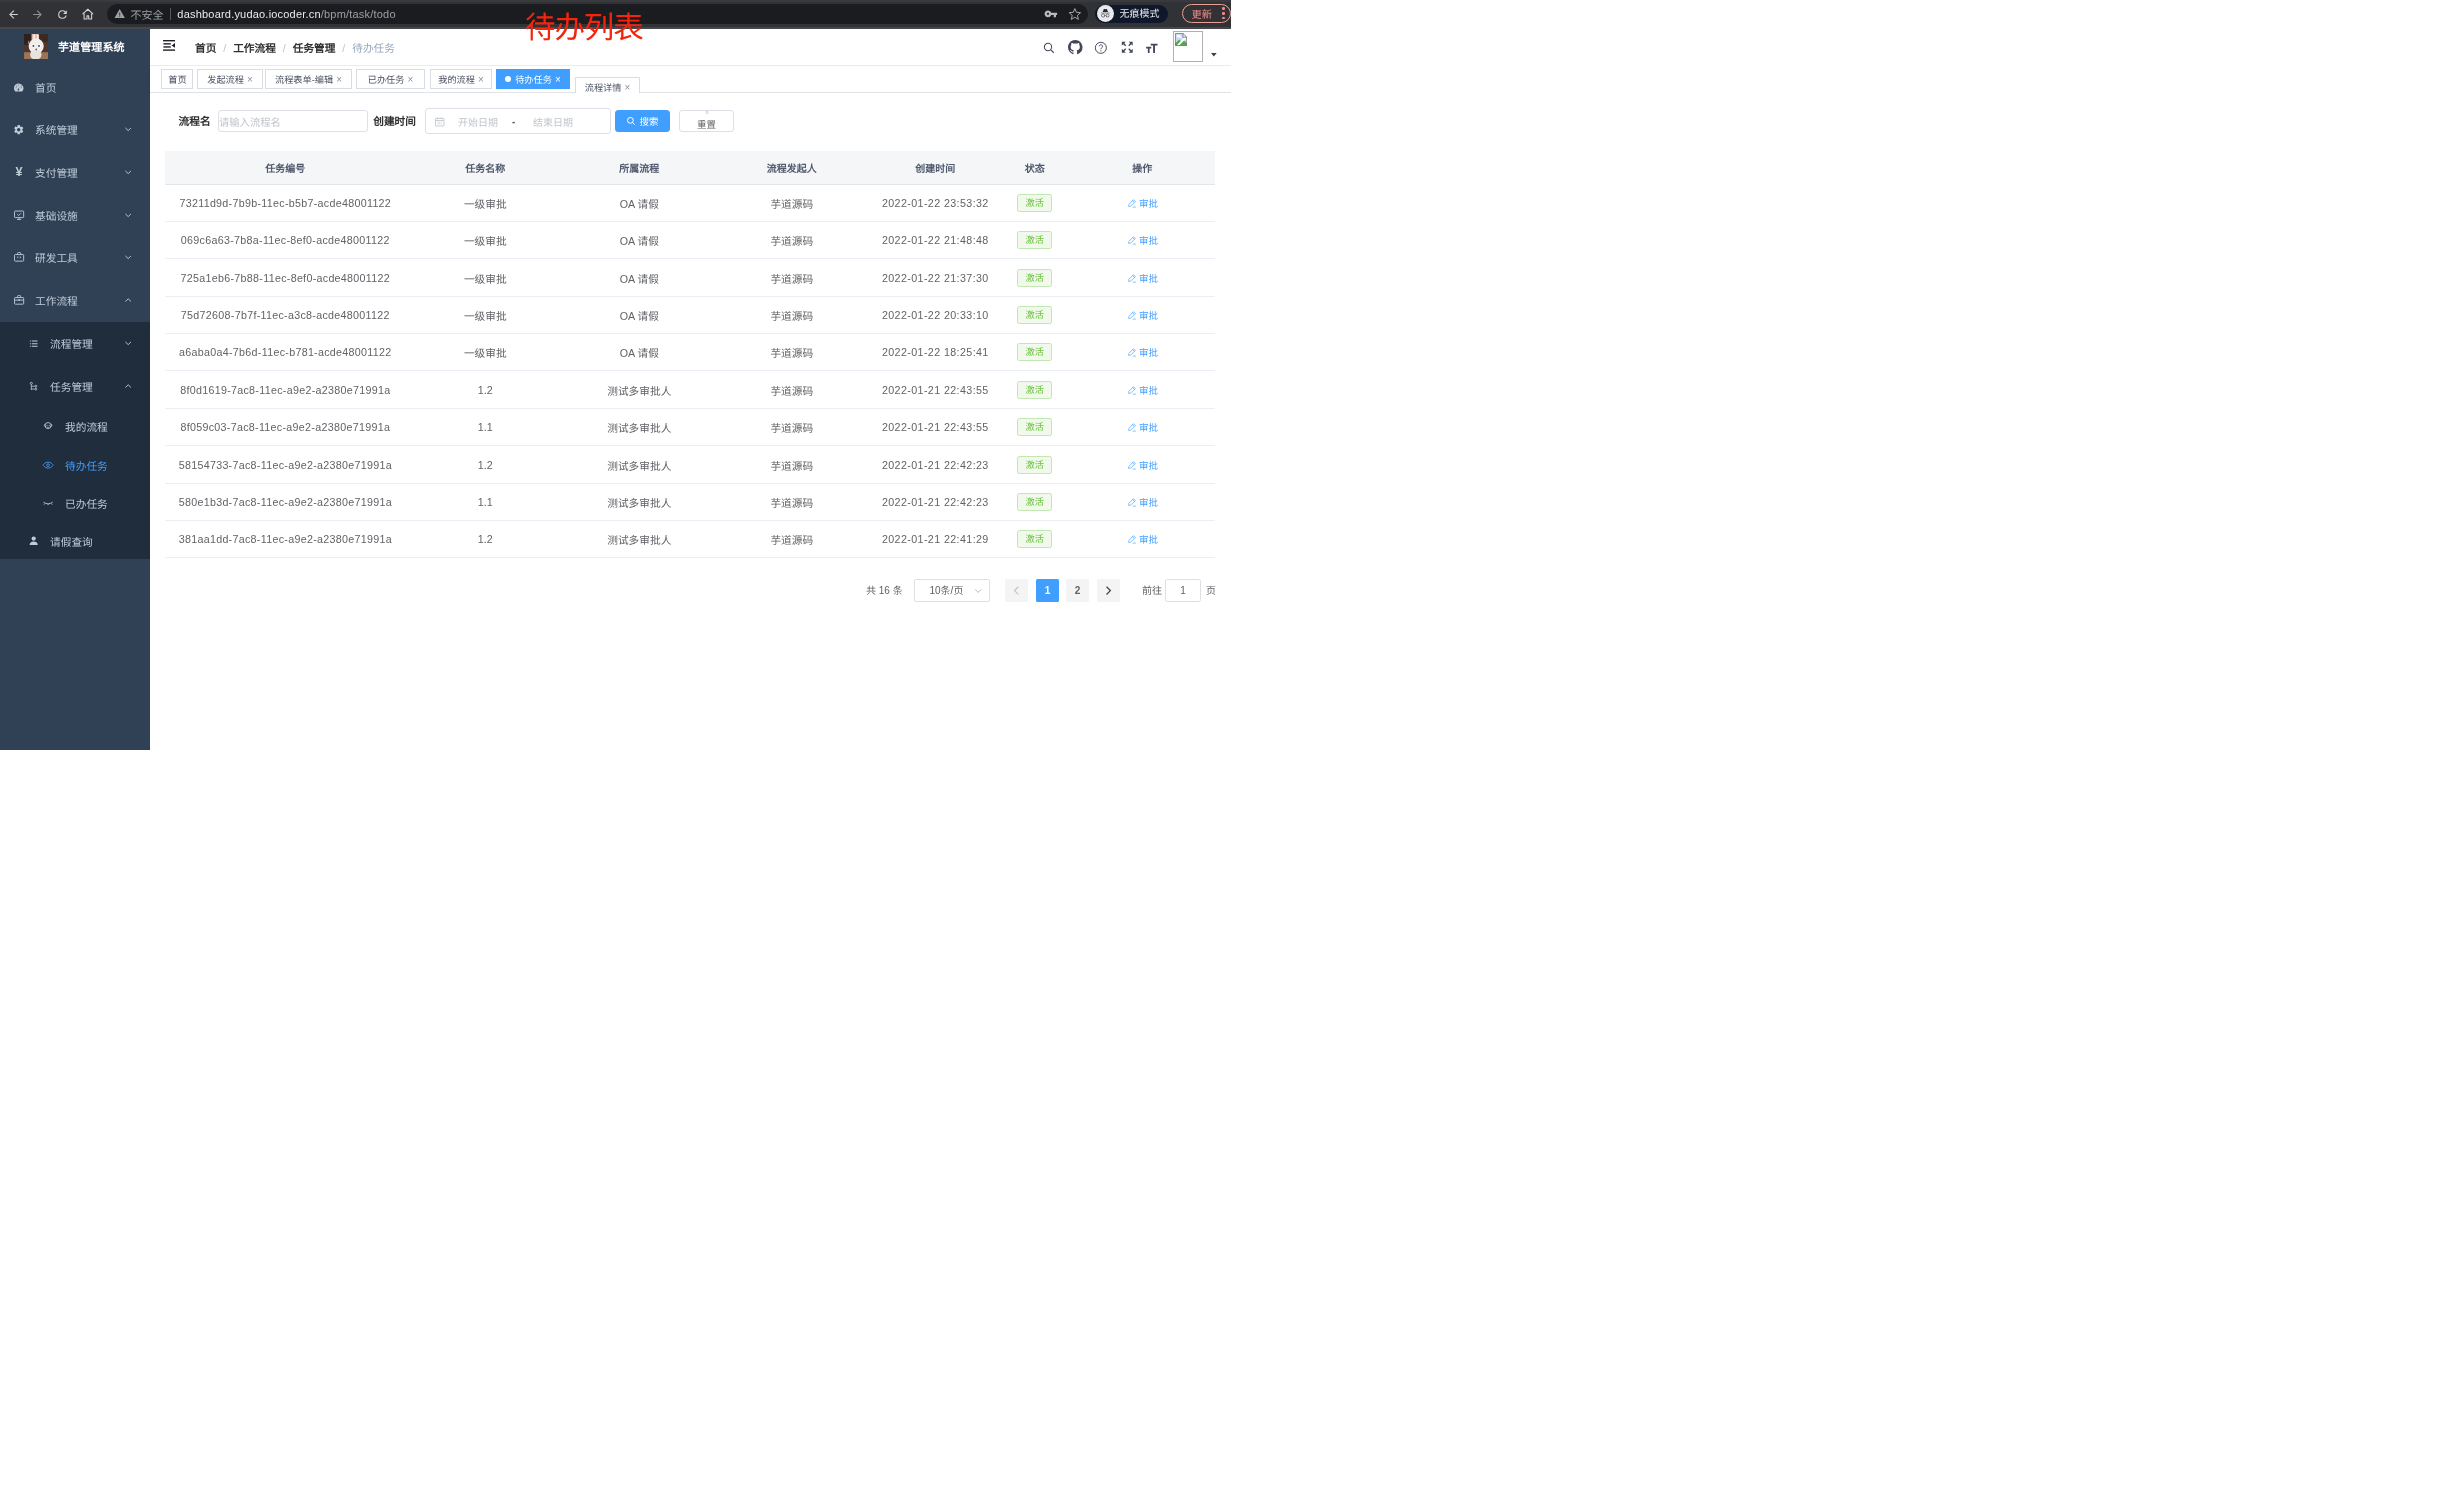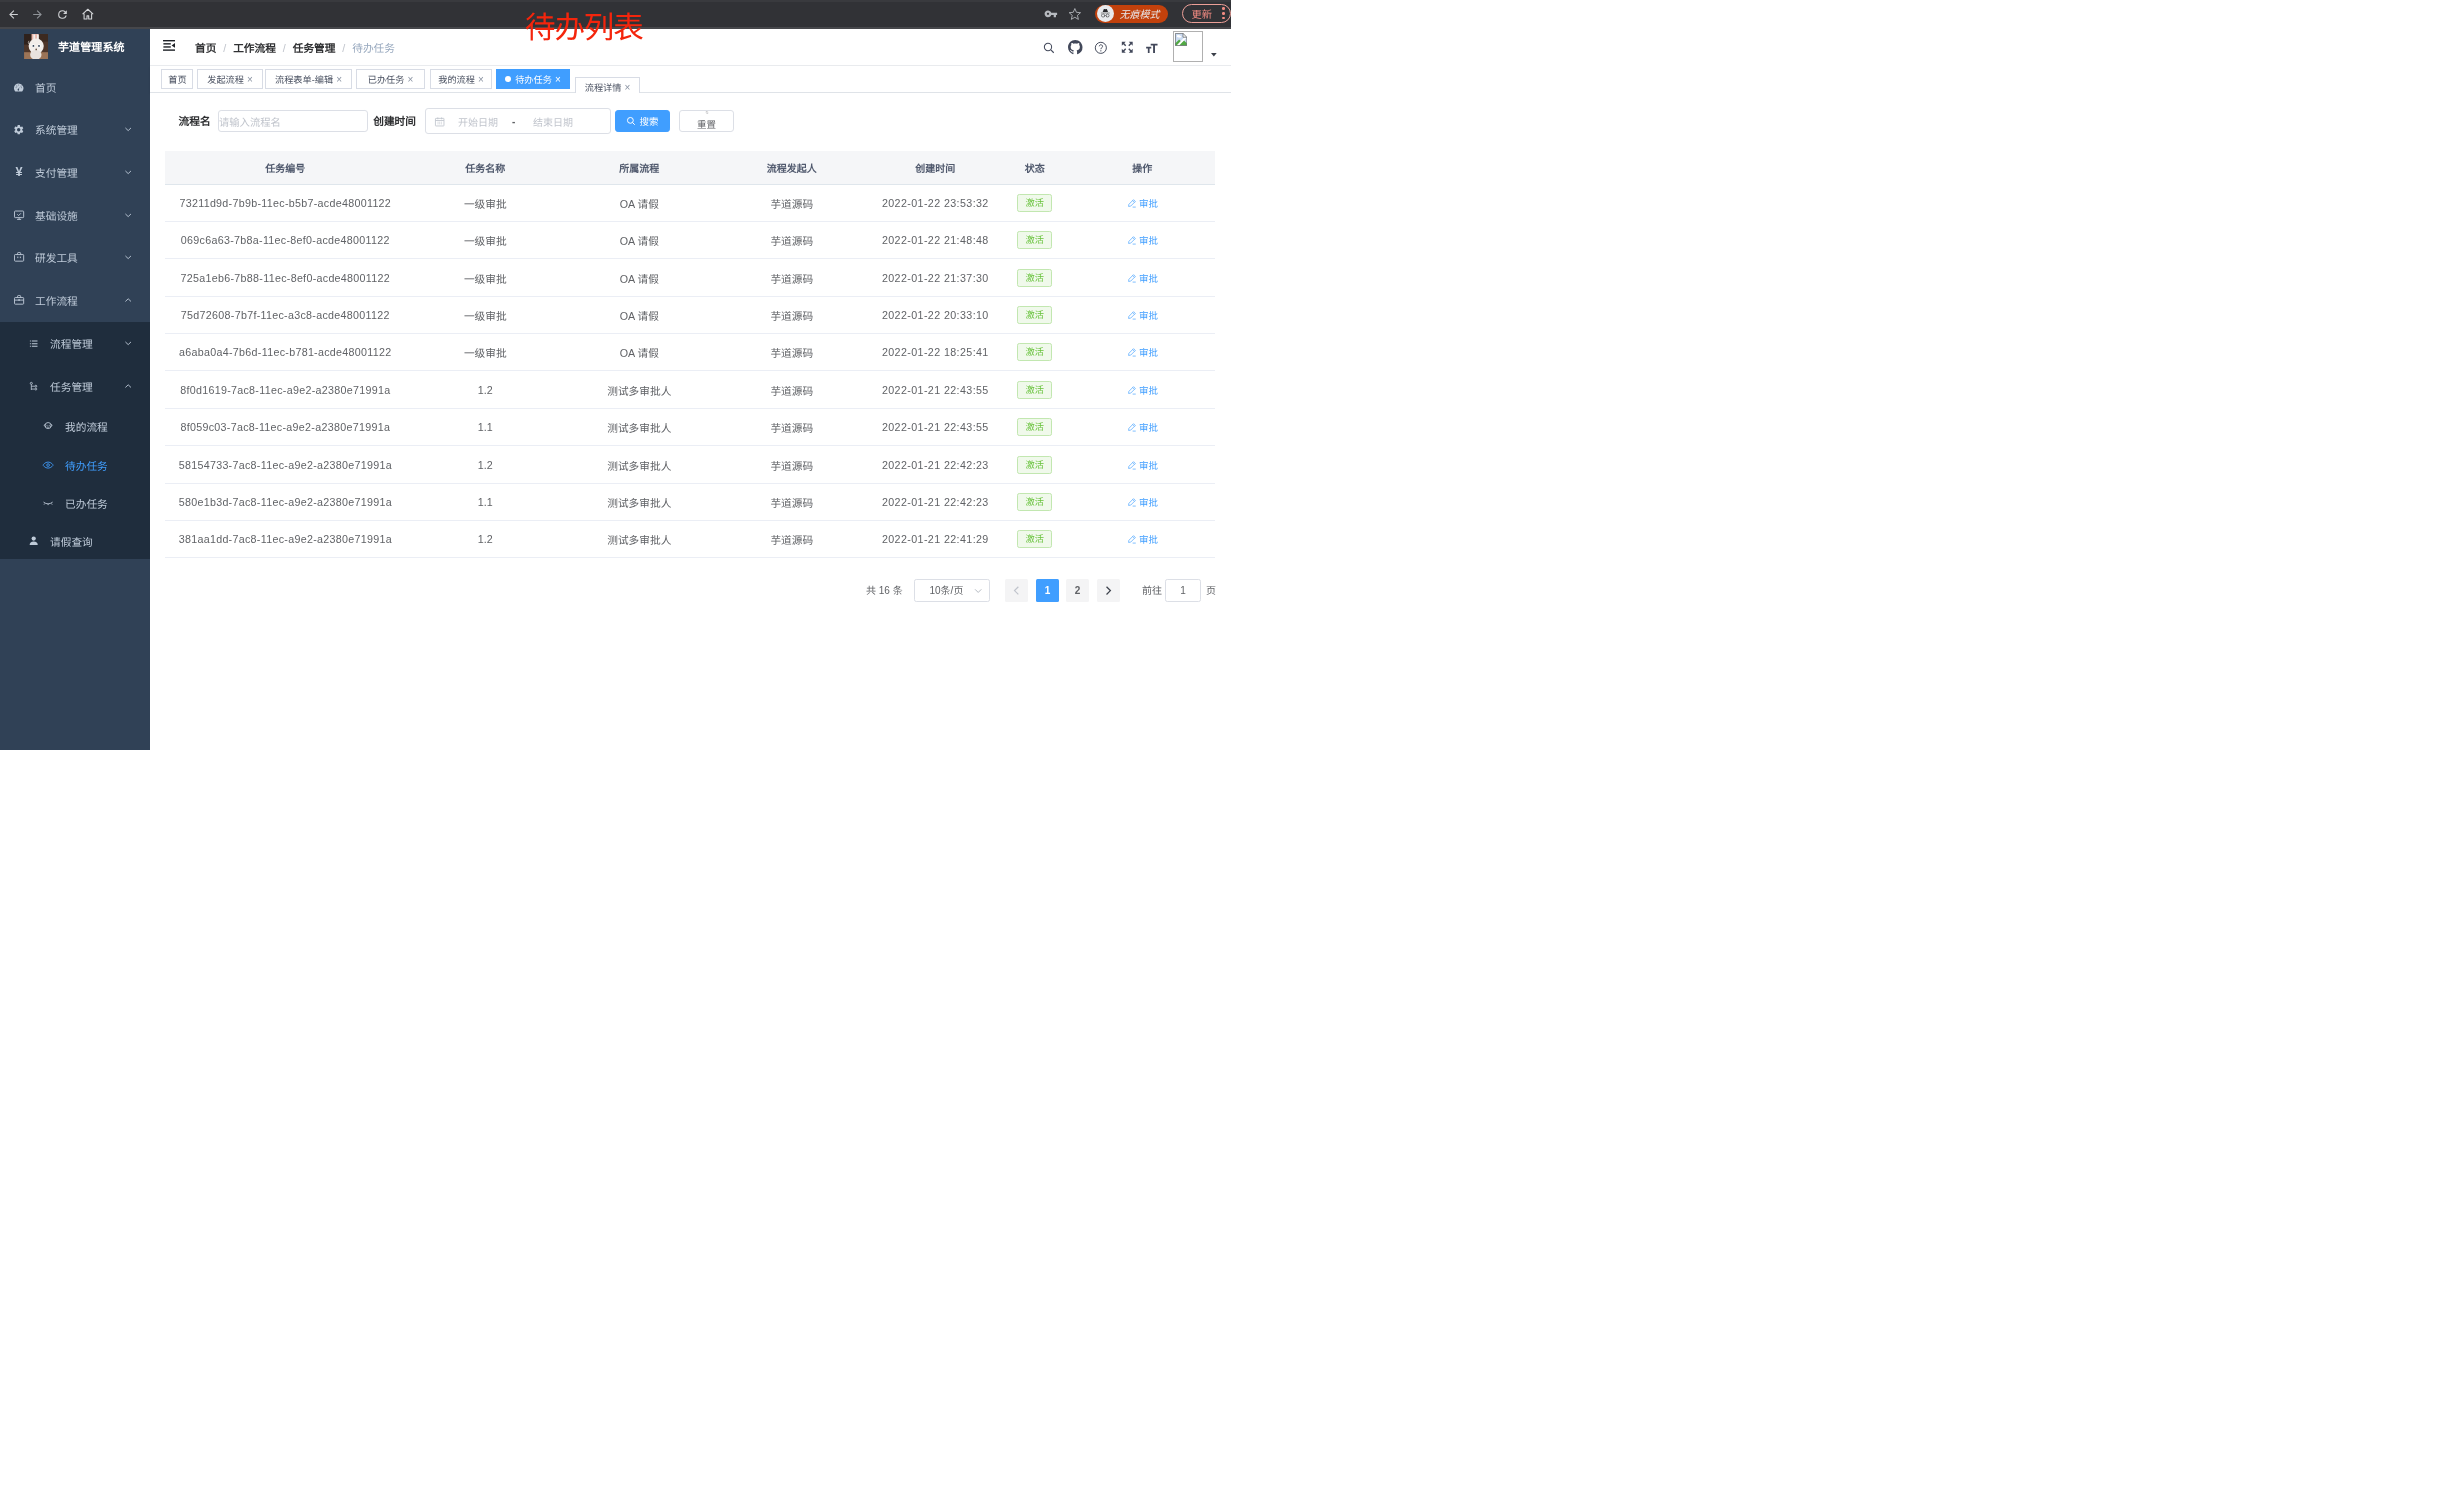--- a/index.html
+++ b/index.html
@@ -9,21 +9,21 @@
 #app{position:relative;width:1231px;height:750px;overflow:hidden;}
 
 .chrome{position:absolute;left:0;top:0;width:1231px;height:29px;background:#313236;}
 .chrome .topstrip{position:absolute;left:0;top:0;width:100%;height:1.9px;background:#393a3e;}
 .chrome .bottomstrip{position:absolute;left:0;top:27px;width:100%;height:1.9px;background:#46474b;}
 .omnibox{position:absolute;left:107px;top:3.8px;width:981px;height:20.6px;border-radius:10.3px;background:#1b1c1f;display:flex;align-items:center;font-size:11px;color:#9aa0a6;}
 .omnibox .sep{display:inline-block;width:0.8px;height:11.4px;background:#55585c;margin:0 6.9px 0 6.1px;}
 .omnibox .url{color:#e8eaed;letter-spacing:0.2px;}
 .omnibox .path{color:#9aa0a6;}
 .cicon{position:absolute;top:2.3px;height:24px;display:flex;align-items:center;justify-content:center;}
-.chip-incog{position:absolute;left:1095px;top:4.6px;width:73px;height:18.3px;border-radius:9.2px;background:#c2410c;display:flex;align-items:center;font-style:italic;}
+.chip-incog{position:absolute;left:1095px;top:4.6px;width:73px;height:18.3px;border-radius:9.2px;background:#0f172a;display:flex;}
 .chip-incog .circ{width:17px;height:17px;border-radius:50%;background:#e8eaed;margin-left:1.5px;display:flex;align-items:center;justify-content:center;}
 .chip-incog .t{color:#e8eaed;font-size:10px;margin-left:6.1px;}
 .chip-upd{position:absolute;left:1182px;top:3.8px;width:49px;height:19px;border-radius:10px;border:1.1px solid #ec9f97;color:#f28b82;display:flex;align-items:center;justify-content:space-between;padding:0 5.3px 0 8.4px;}
 .chip-upd .t{font-size:10.3px;}
 .chip-upd .dots{display:flex;flex-direction:column;gap:2.1px;}
 .chip-upd .dots i{width:2.7px;height:2.7px;border-radius:50%;background:#f28b82;}
 
 .page{position:absolute;left:0;top:29px;width:1231px;height:721px;background:#fff;}
 .sidebar{position:absolute;left:0;top:0;width:150px;height:721px;background:#304156;}
 .main{position:absolute;left:150px;top:0;width:1082px;height:721px;}
@@ -95,20 +95,28 @@
     </div>
     <div class="cicon" style="left:56px;width:13.7px;">
       <svg width="13" height="13" viewBox="0 0 24 24">
           <path d="M17.65 6.35A7.96 7.96 0 0 0 12 4a8 8 0 1 0 7.73 10h-2.08A6 6 0 1 1 12 6c1.66 0 3.14.69 4.22 1.78L13 11h7V4l-2.35 2.35z" fill="#cfd1d4"></path>
         </svg>
     </div>
     <div class="cicon" style="left:81px;width:13.7px;">
       <svg width="14.5" height="14.5" viewBox="0 0 24 24">
           <path d="M12 3.2 3.2 11.2h2.2v9h5.1v-5.4h3v5.4h5.1v-9h2.2z" fill="none" stroke="#d2d4d7" stroke-width="1.9" stroke-linejoin="round"></path>
         </svg>
+    </div>
+    <div class="omnibox">
+      <svg style="margin-left:6.9px" width="11.4" height="11.4" viewBox="0 0 24 24">
+          <path d="M1 21h22L12 2 1 21zm12-3h-2v-2h2v2zm0-4h-2v-4h2v4z" fill="#9aa0a6"></path>
+        </svg>
+      <span style="margin-left:5.3px;">不安全</span>
+      <span class="sep"></span>
+      <span class="url">dashboard.yudao.iocoder.cn<span class="path">/bpm/task/todo</span></span>
     </div>
     <div class="cicon" style="left:1044px;width:13.7px;">
       <svg width="13.7" height="13.7" viewBox="0 0 24 24">
           <path d="M12.65 10C11.83 7.67 9.61 6 7 6c-3.31 0-6 2.69-6 6s2.69 6 6 6c2.61 0 4.83-1.67 5.65-4H17v4h4v-4h2v-4H12.65zM7 14c-1.1 0-2-.9-2-2s.9-2 2-2 2 .9 2 2-.9 2-2 2z" fill="#b7babf"></path>
         </svg>
     </div>
     <div class="cicon" style="left:1068px;width:13.7px;">
       <svg width="14.5" height="14.5" viewBox="0 0 24 24">
           <path d="M12 17.27 18.18 21l-1.64-7.03L22 9.24l-7.19-.61L12 2 9.19 8.63 2 9.24l5.46 4.73L5.82 21z" fill="none" stroke="#b7babf" stroke-width="1.5"></path>
         </svg>

